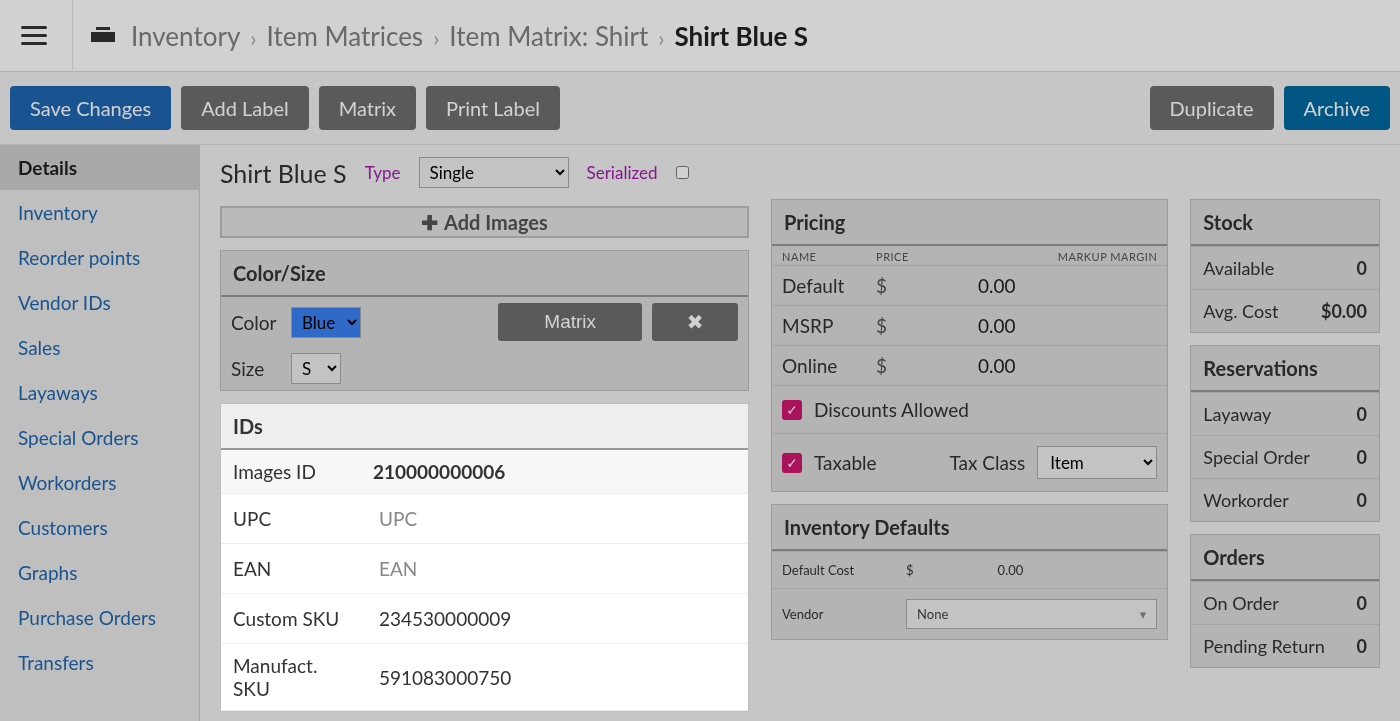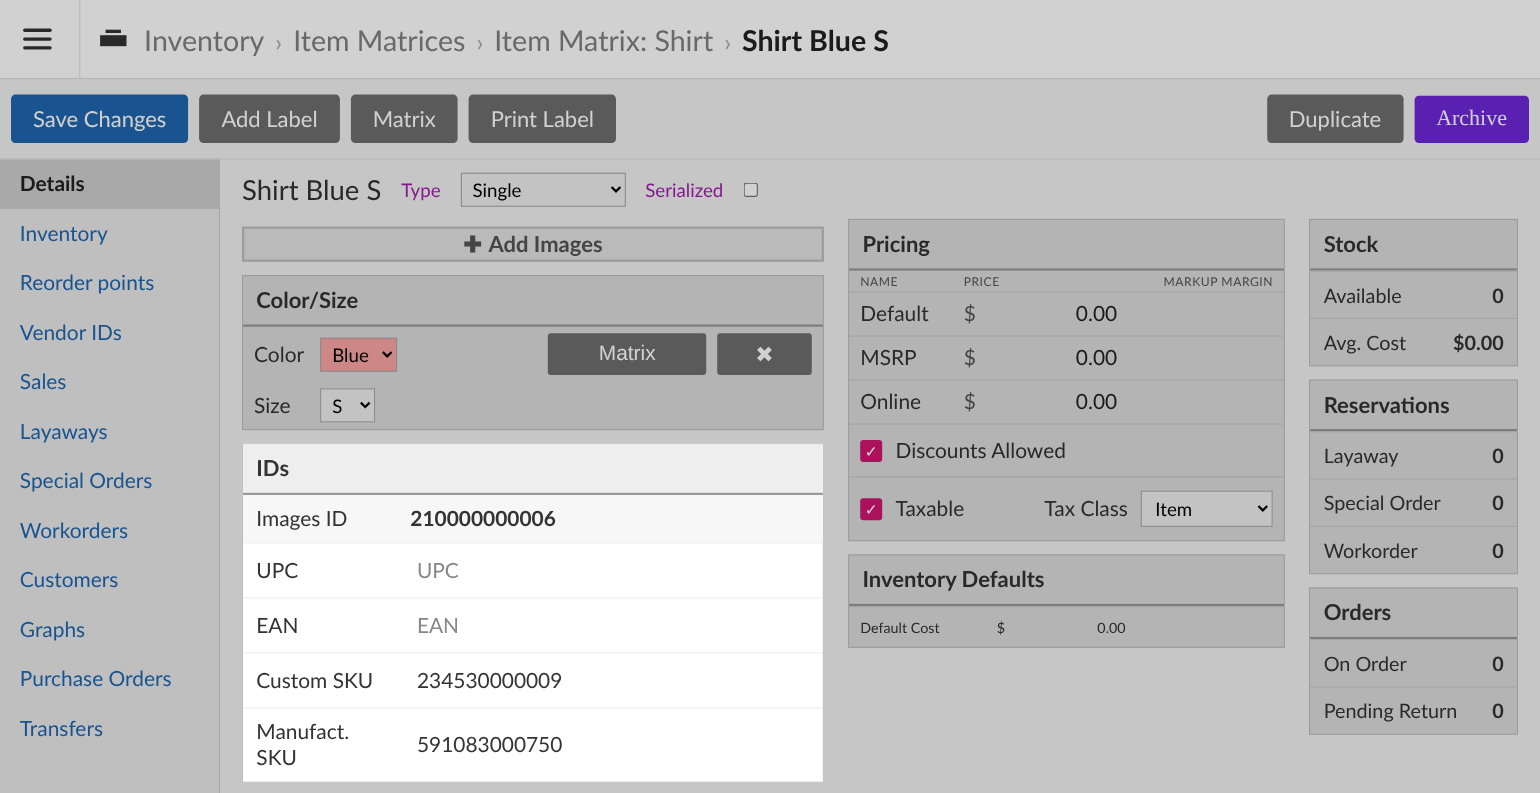--- a/index.html
+++ b/index.html
@@ -60,21 +60,21 @@
   }
   .btn {
     border: none; border-radius: 4px;
     padding: 10px 20px;
     font-size: 20px; color: #fff;
     cursor: pointer;
     font-family: inherit;
   }
   .btn-primary { background: #1f67b0; }
   .btn-grey { background: #6e6e6e; }
-  .btn-red { background: #6d28d9; font-family: Liberation Serif, serif; }
+  .btn-red { background: #0369a1; }
   .spacer { flex: 1; }
 
   
   .body {
     display: flex;
     height: calc(721px - 72px - 70px);
   }
   .sidebar {
     width: 200px;
     background: #eaeaea;
@@ -272,21 +272,21 @@
 
       <div class="panel-btn">
         <span>✚</span>
         <span>Add Images</span>
       </div>
 
       <div class="panel">
         <div class="panel-header">Color/Size</div>
         <div class="row">
           <label style="width:50px">Color</label>
-          <select style="width:70px;background:#fca5a5;">
+          <select style="width:70px;background:#3b82f6;">
             <option>Blue</option>
           </select>
           <div class="spacer"></div>
           <button class="matrix-btn">Matrix</button>
           <button class="x-btn">✖</button>
         </div>
         <div class="row">
           <label style="width:50px">Size</label>
           <select style="width:50px;background:#eee;">
             <option>S</option>
@@ -363,20 +363,27 @@
         </div>
       </div>
 
       <div class="panel">
         <div class="panel-header">Inventory Defaults</div>
         <div class="inv-row">
           <span class="lbl">Default Cost</span>
           <span>$</span>
           <span style="padding-left:70px">0.00</span>
         </div>
+        <div class="inv-row">
+          <span class="lbl">Vendor</span>
+          <div class="vendor-select">
+            <span>None</span>
+            <span style="color:#888">▾</span>
+          </div>
+        </div>
       </div>
     </div>
 
     <div class="col col-right" style="margin-top:42px;">
       <div class="panel">
         <div class="panel-header">Stock</div>
         <div class="stat-row">
           <span>Available</span>
           <span class="v">0</span>
         </div>

